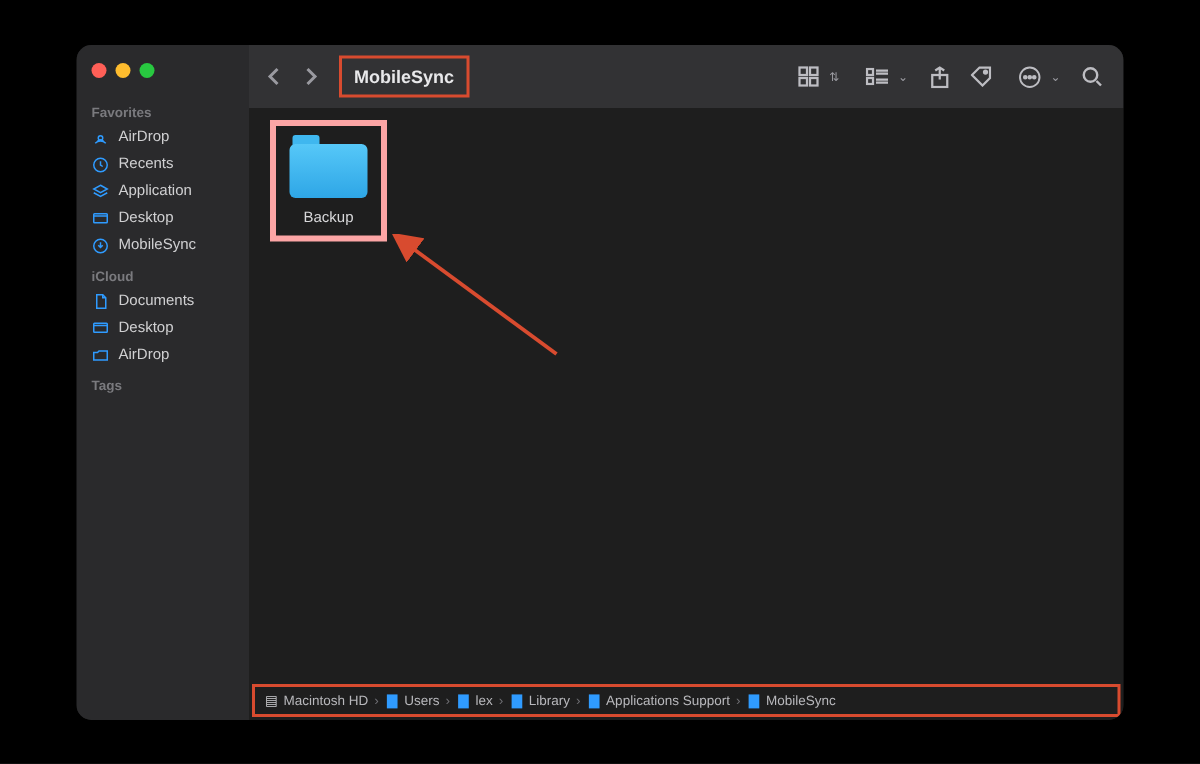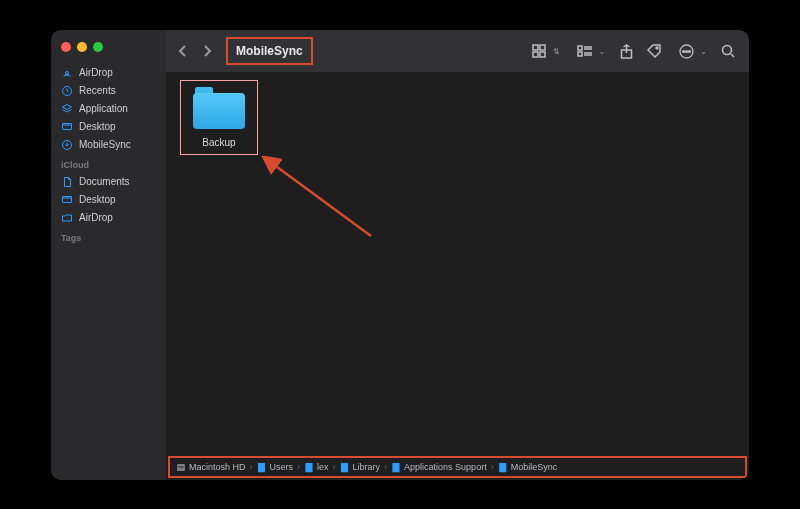--- a/index.html
+++ b/index.html
@@ -108,21 +108,21 @@
   }
   .items-area {
     flex:1;
     position:relative;
     padding: 14px 14px;
   }
   .folder-cell {
     position:absolute;
     left: 14px; top: 8px;
     width: 78px;
-    border: 1px solid #fca5a5;
+    border: 4px solid #fca5a5;
     padding: 6px 4px 6px 4px;
     display:flex; flex-direction:column; align-items:center;
   }
   .folder-icon {
     width: 52px; height: 42px; position:relative;
   }
   .folder-tab {
     position:absolute; left:2px; top:0; width:18px; height:8px;
     background:#3fb7ef; border-radius:2px 2px 0 0;
   }
@@ -166,20 +166,21 @@
 
   <div class="body-row">
 
     <div class="sidebar">
       <div class="traffic">
         <span class="t-close"></span>
         <span class="t-min"></span>
         <span class="t-max"></span>
       </div>
 
+      <div class="side-section-title">Favorites</div>
       <div class="side-item">
         <span class="ic">
             <svg viewBox="0 0 24 24" width="12" height="12" fill="none" stroke="currentColor" stroke-width="2">
               <circle cx="12" cy="12" r="3"></circle>
               <path d="M5 19a10 10 0 0 1 14 0M8 16a6 6 0 0 1 8 0"></path>
             </svg>
           </span>
         <span class="lbl">AirDrop</span>
       </div>
       <div class="side-item">

